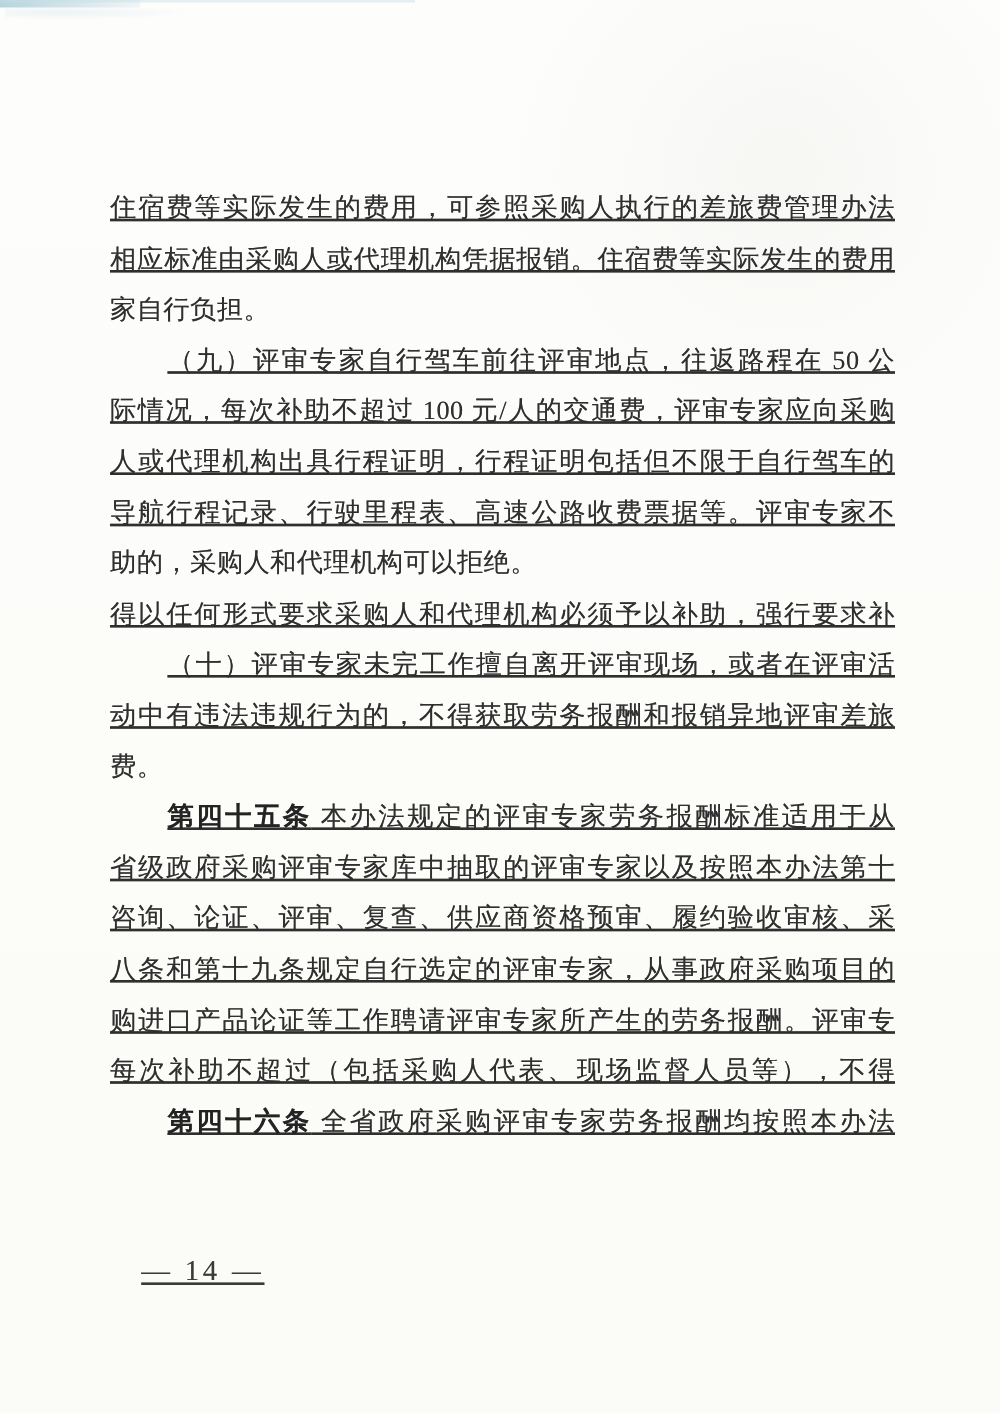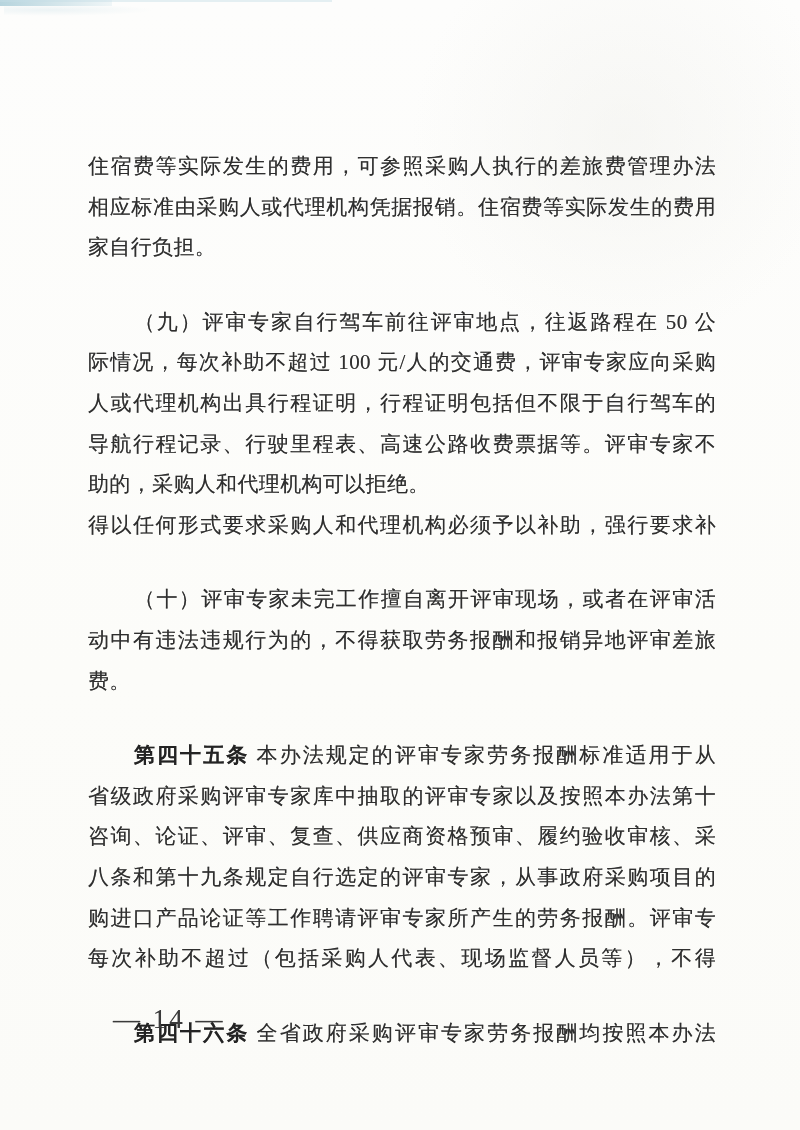--- a/index.html
+++ b/index.html
@@ -51,37 +51,38 @@
     text-shadow: 0 0 0.45px rgba(47,47,47,0.55);
   }
   .line {
     height: 40.6px;
     line-height: 40.6px;
     text-align: justify;
     text-align-last: left;
   }
   .line.justify {
     text-align-last: justify;
+    text-decoration: underline;
   }
   .line.indent {
     text-indent: 46px;
-    margin-top: 34px;
   }
   .seg.bold {
     font-weight: 700;
     color: #232323;
   }
   .page-number {
     position: absolute;
     left: 113px;
     top: 1004px;
-    font-size: 27px;
+    font-size: 23px;
     letter-spacing: 3px;
     color: #3a3a3a;
     text-shadow: 0 0 0.4px rgba(58,58,58,0.5);
+    text-decoration: underline;
   }
 </style>
 </head>
 <body>
 
 <div class="page">
   <div class="scan-strip-strong"></div>
   <div class="scan-strip-faint"></div>
   <div class="scan-smudge"></div>
 

